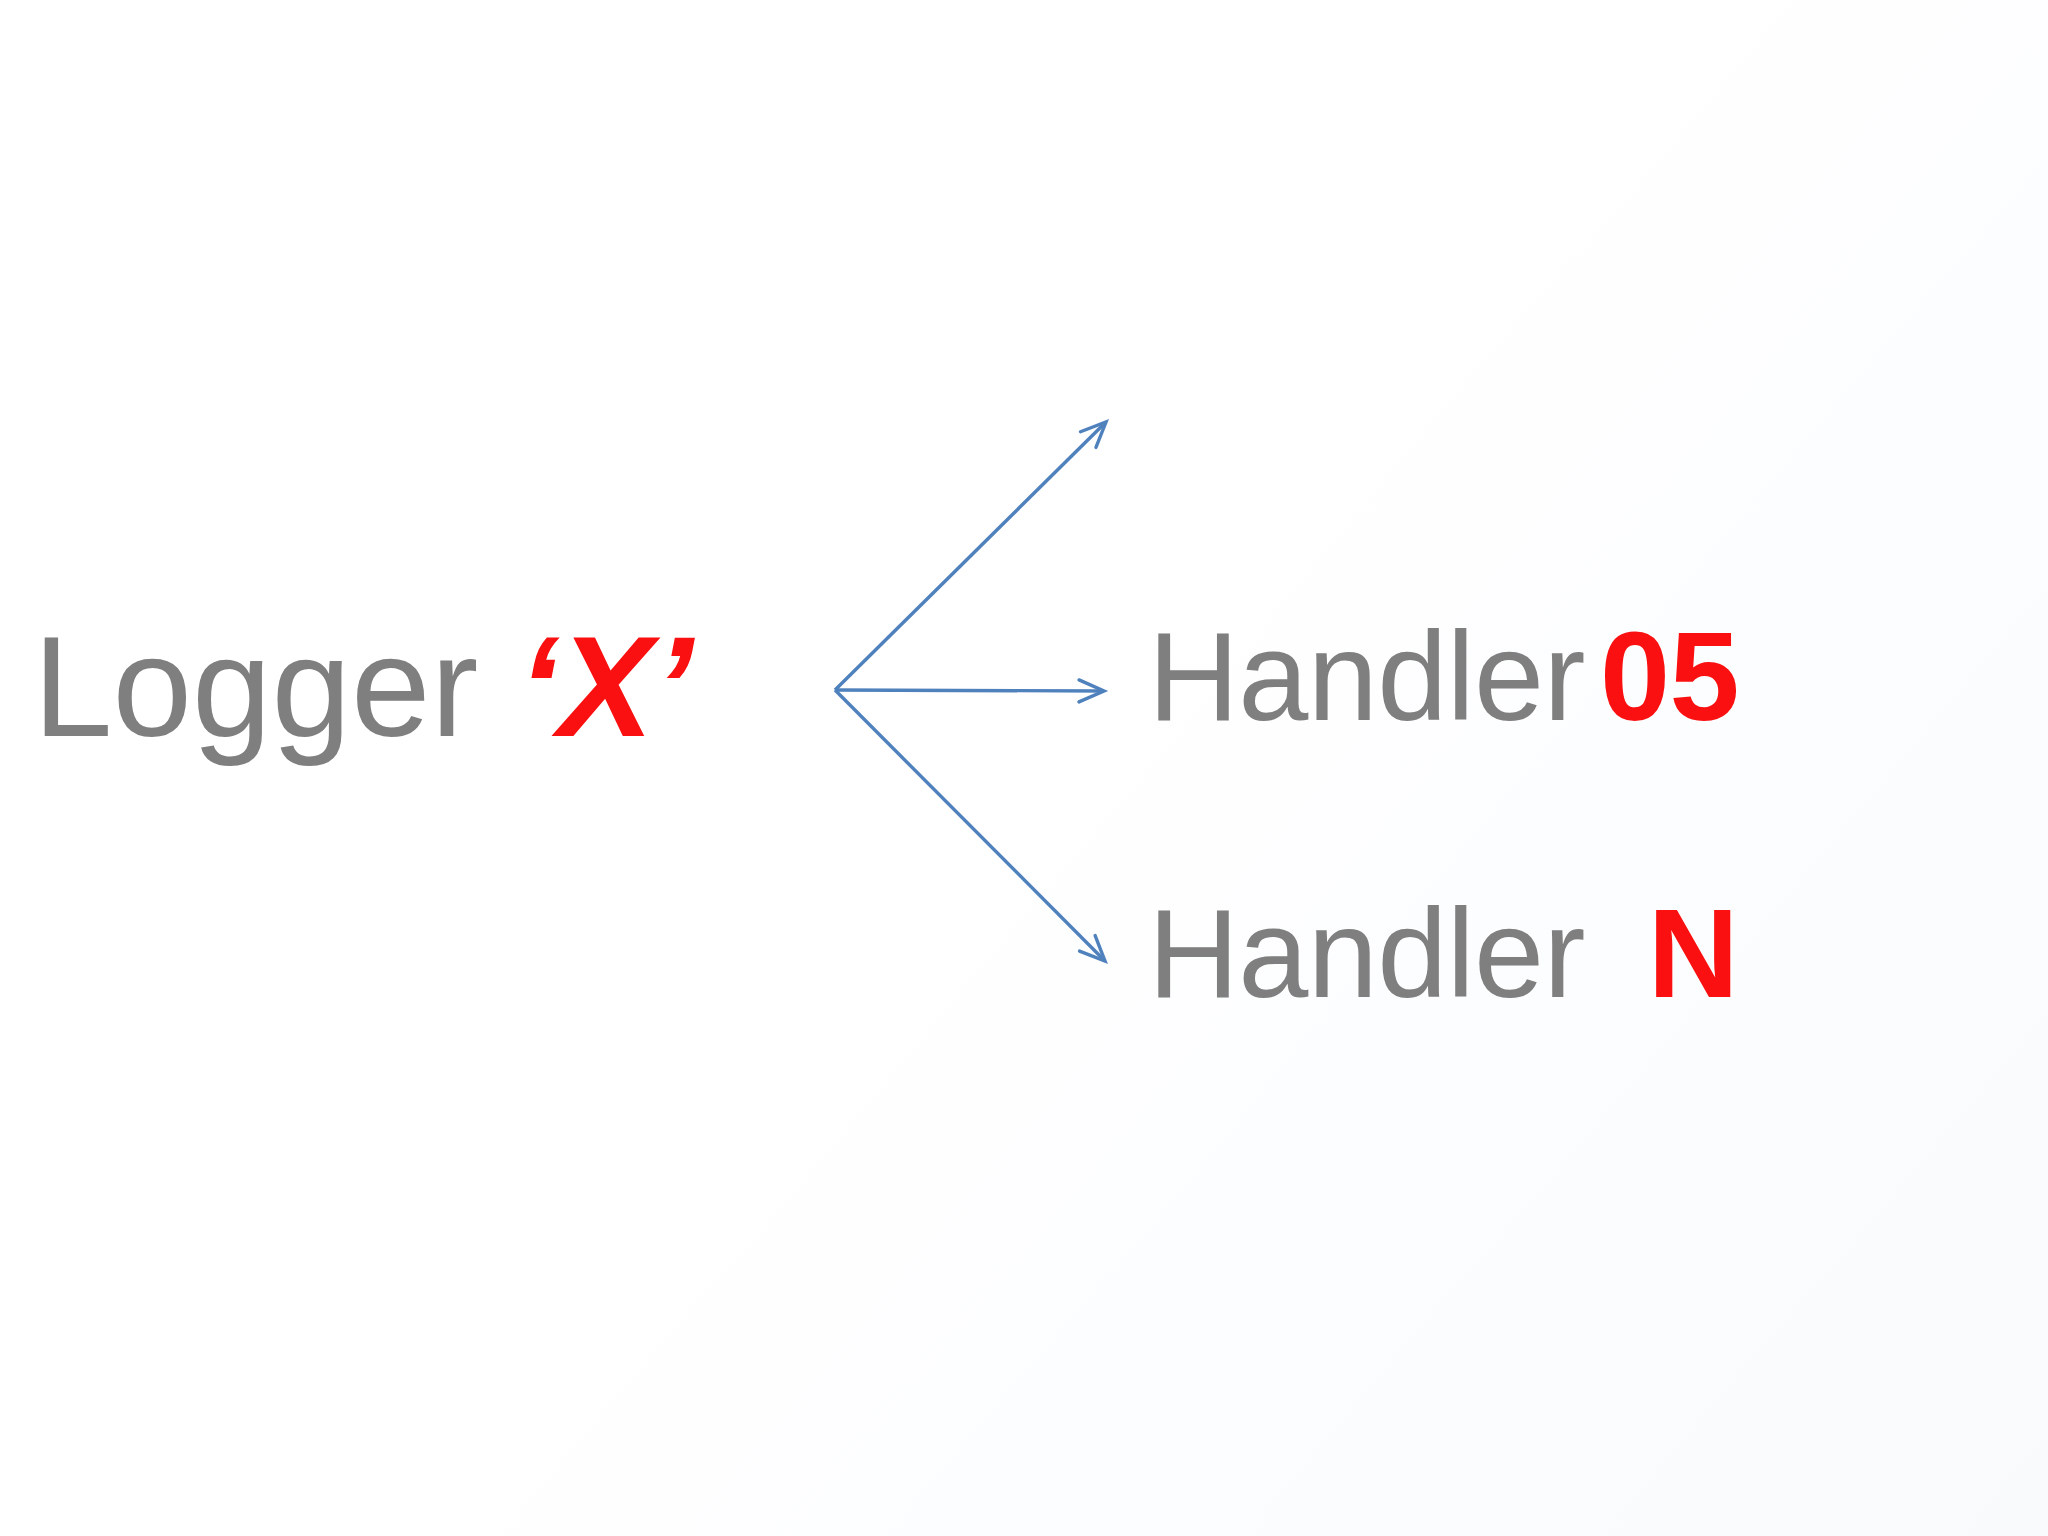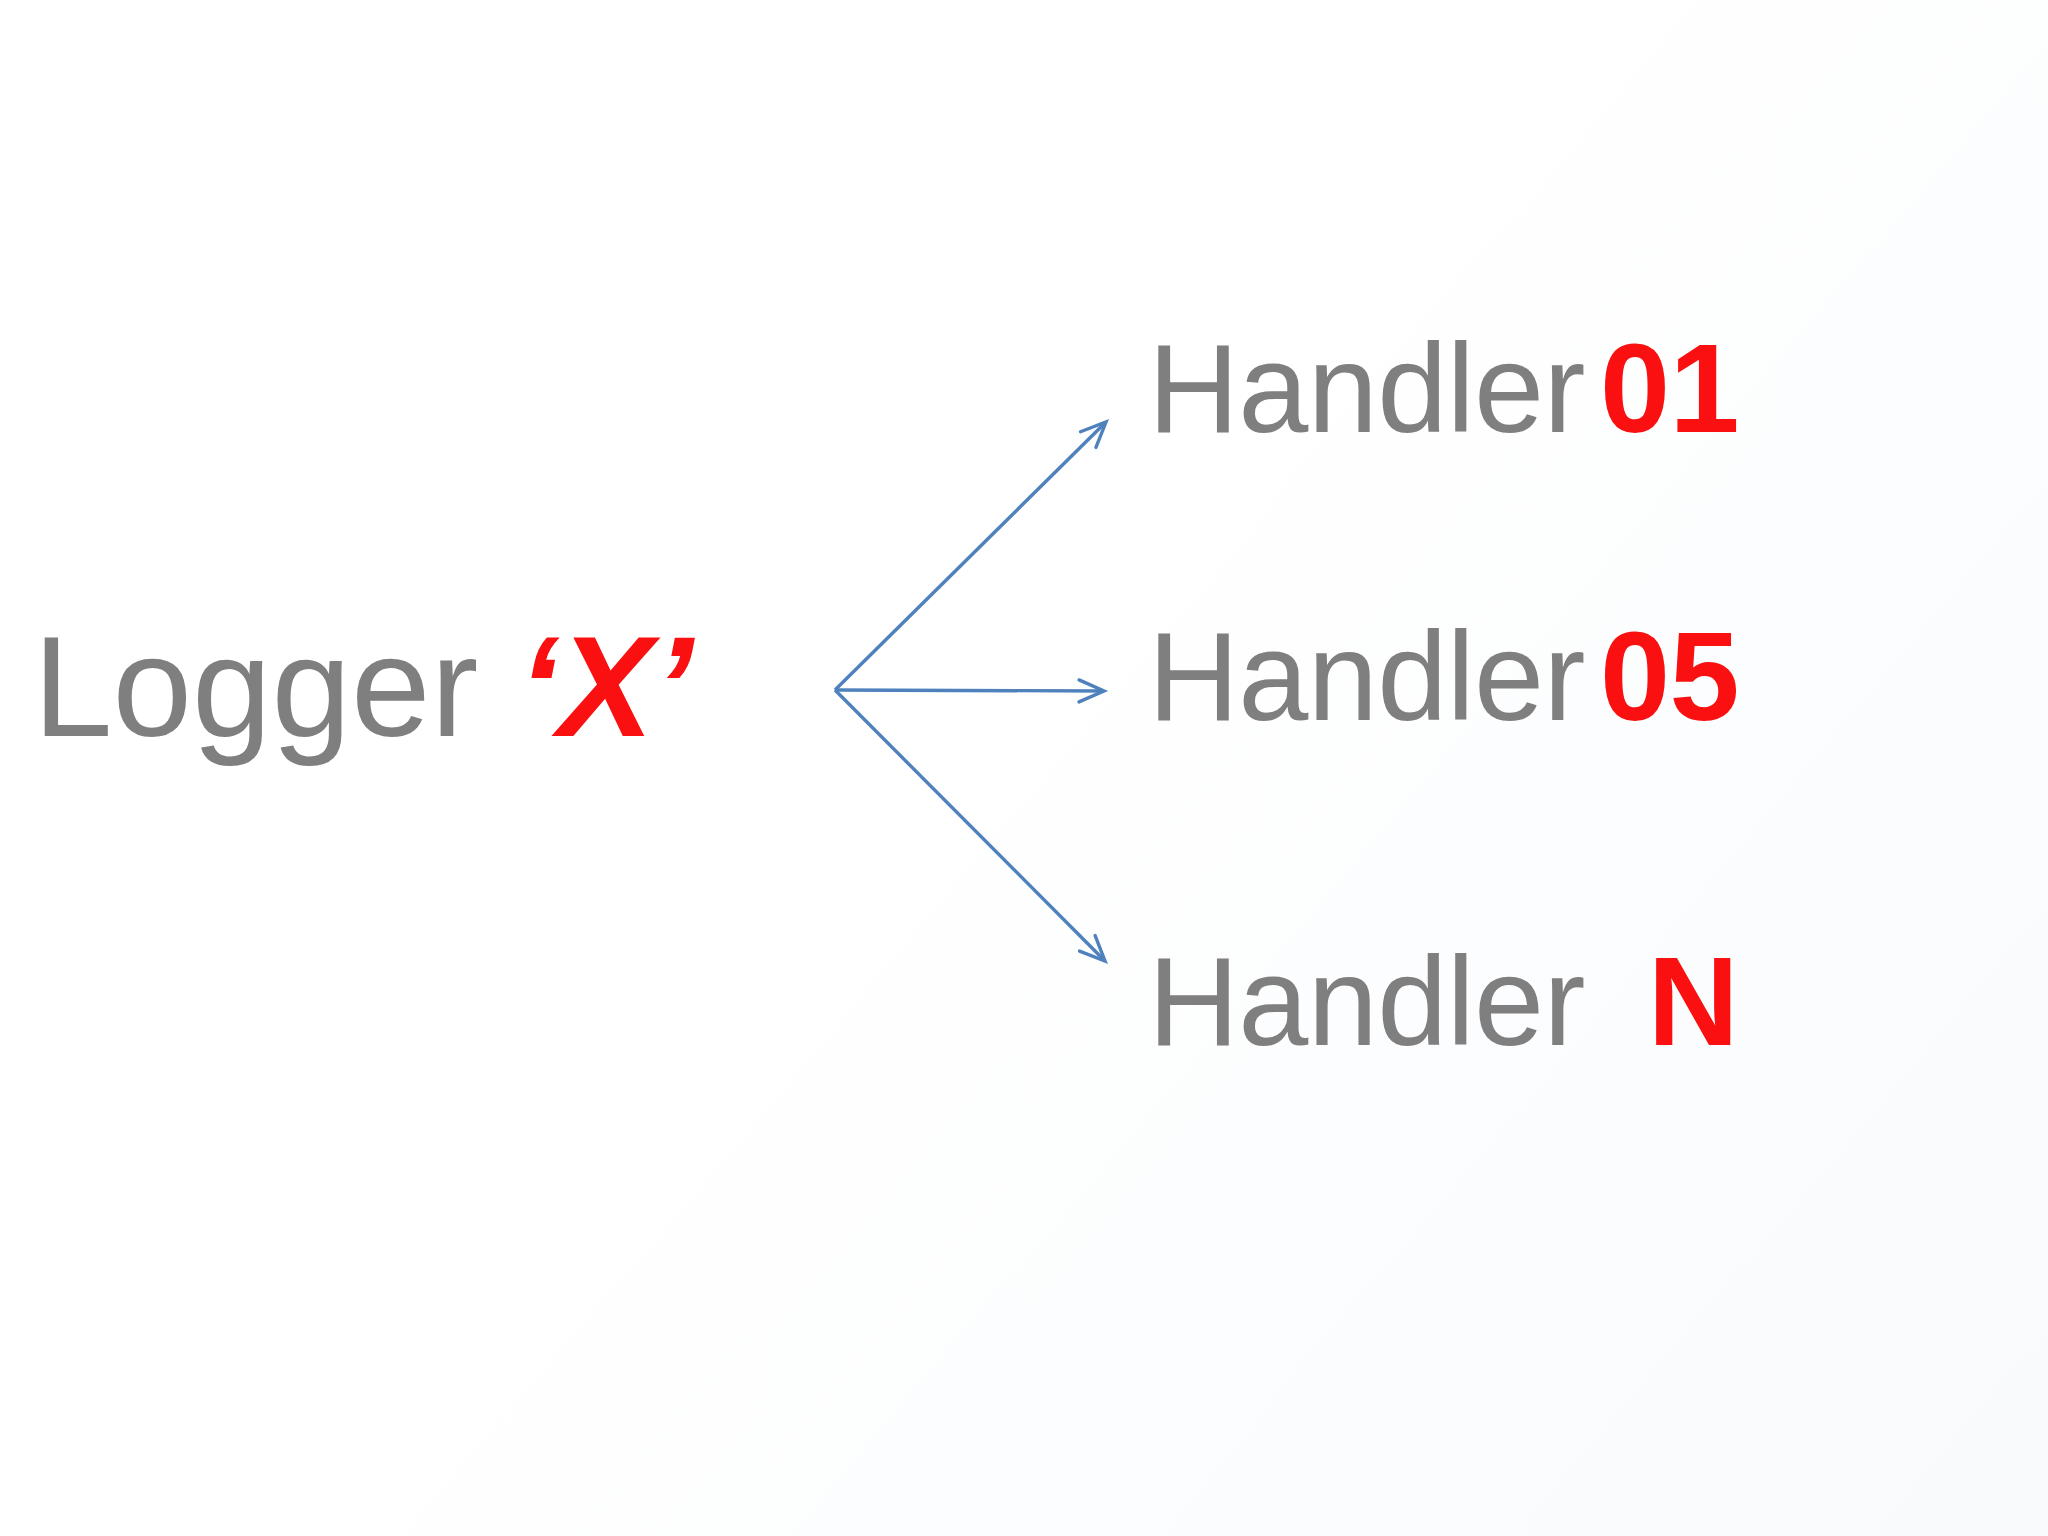--- a/index.html
+++ b/index.html
@@ -13,21 +13,21 @@
   .arrows{position:absolute;left:0;top:0;width:2048px;height:1536px;}
   .arrows path{stroke:#4f81bd;stroke-width:3.4;fill:none;}
   .label{position:absolute;line-height:1;white-space:nowrap;color:#7f7f7f;}
   .logger{left:33px;top:615px;font-size:143px;}
   .logger .instance{color:#fa1010;font-weight:bold;font-style:italic;margin-left:0.28em;}
   .handler{left:1148px;font-size:126px;letter-spacing:-0.005em;}
   .handler .num{color:#fa1010;font-weight:bold;margin-left:0.12em;}
   .handler.row-n .num{margin-left:0.5em;}
   .h01{top:326px;}
   .h02{top:614px;}
-  .hn{top:891px;margin-top:48px;}
+  .hn{top:891px;}
 </style>
 </head>
 <body>
 
 <div class="canvas">
 
   <svg class="arrows" viewBox="0 0 2048 1536" xmlns="http://www.w3.org/2000/svg" aria-hidden="true">
     <defs>
       <marker id="ah" markerUnits="userSpaceOnUse" markerWidth="34" markerHeight="30" viewBox="0 0 34 30" refX="29" refY="15" orient="auto">
         <path d="M4,4 L29,15 L4,26" fill="none" stroke="#4f81bd" stroke-width="3.4" stroke-linecap="round"></path>
@@ -35,23 +35,20 @@
     </defs>
     <path d="M835,690 L1106,422" marker-end="url(#ah)"></path>
     <path d="M835,690 L1104,691" marker-end="url(#ah)"></path>
     <path d="M835,690 L1105,961" marker-end="url(#ah)"></path>
   </svg>
 
   <div class="label logger">
     <span>Logger</span><span class="instance">‘X’</span>
   </div>
 
-  <div class="label handler h01">
-    <span>Handler</span><span class="num">01</span>
-  </div>
 
   <div class="label handler h02">
     <span>Handler</span><span class="num">05</span>
   </div>
 
   <div class="label handler hn row-n">
     <span>Handler</span><span class="num">N</span>
   </div>
 
 </div>

